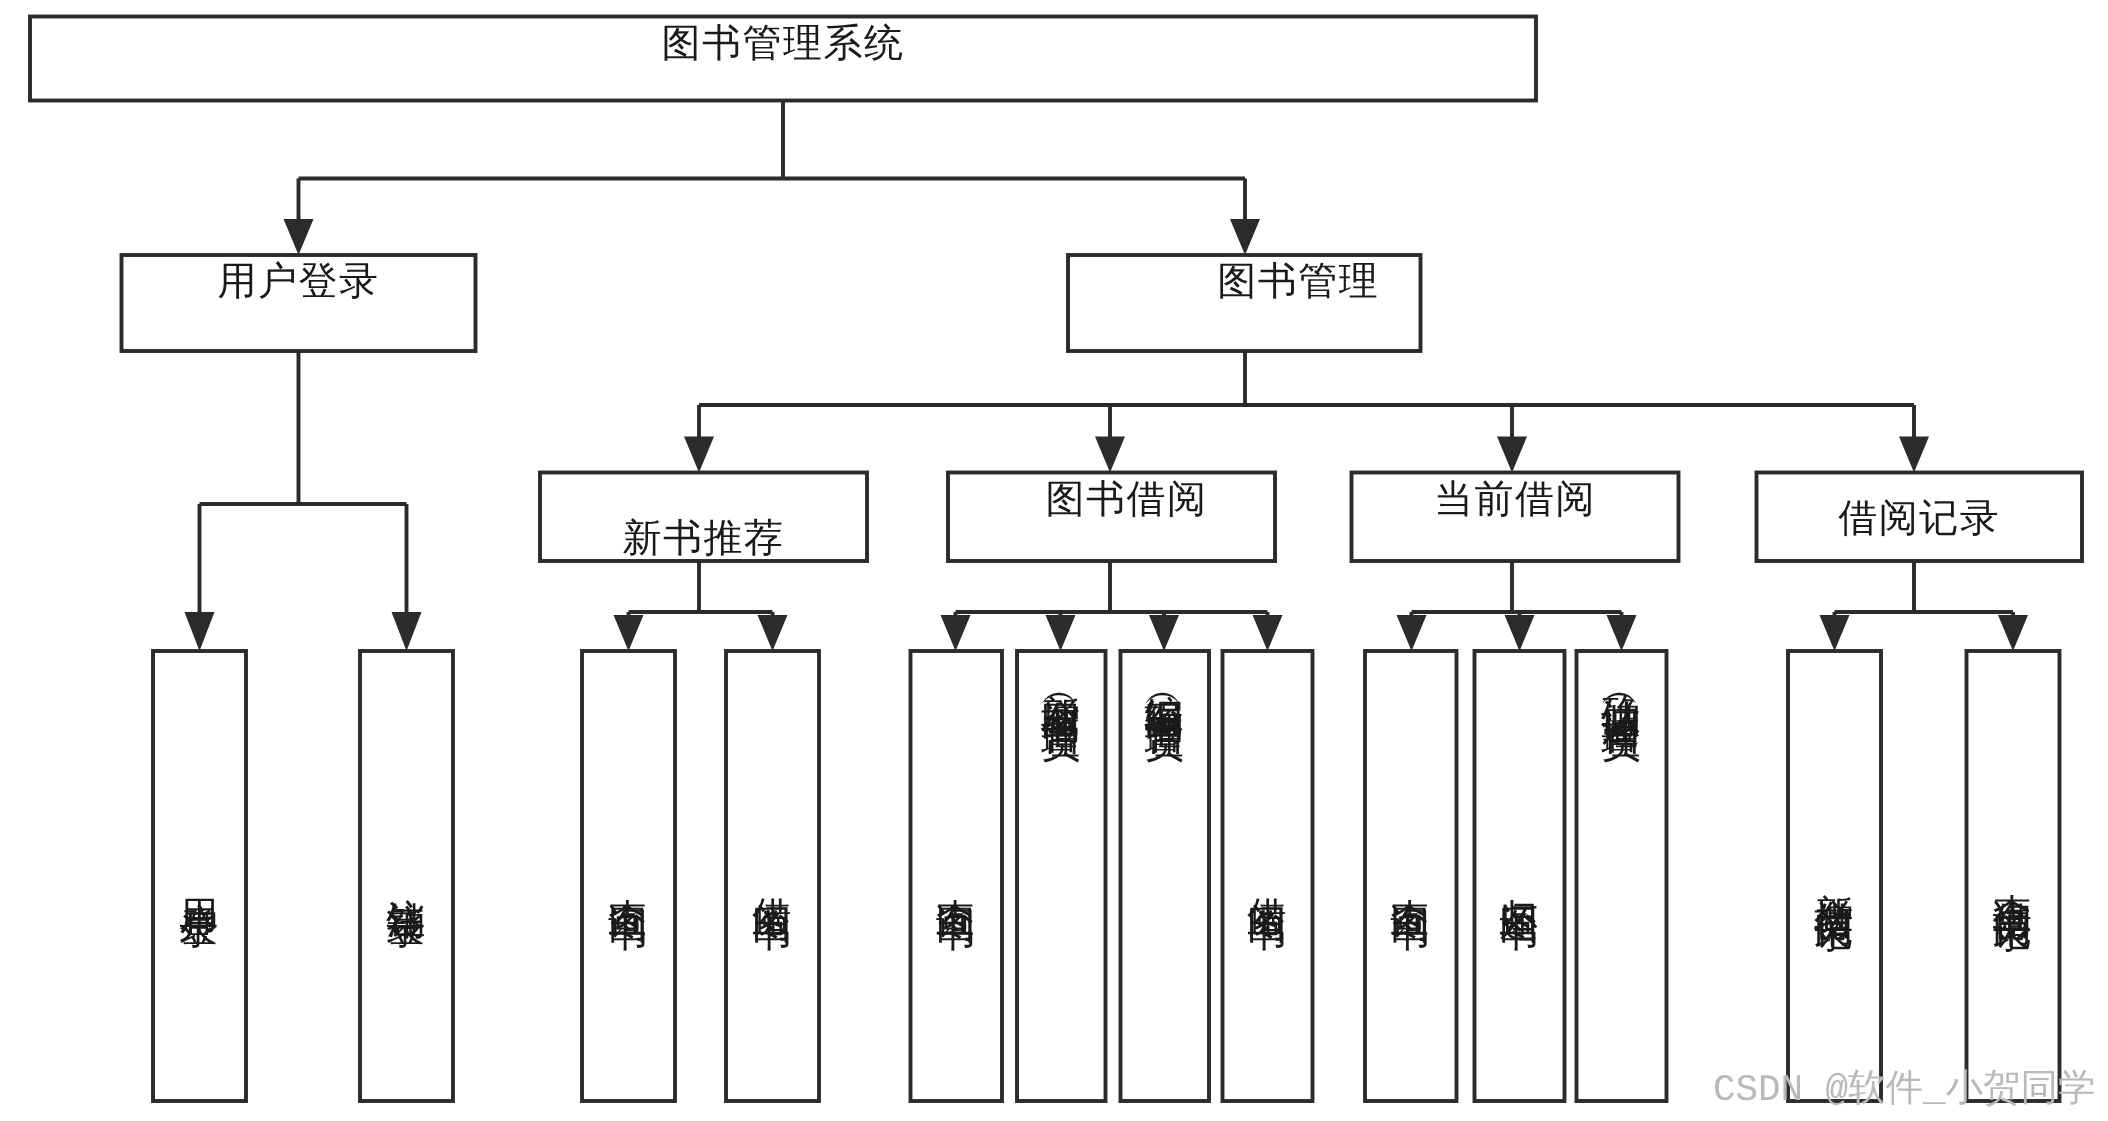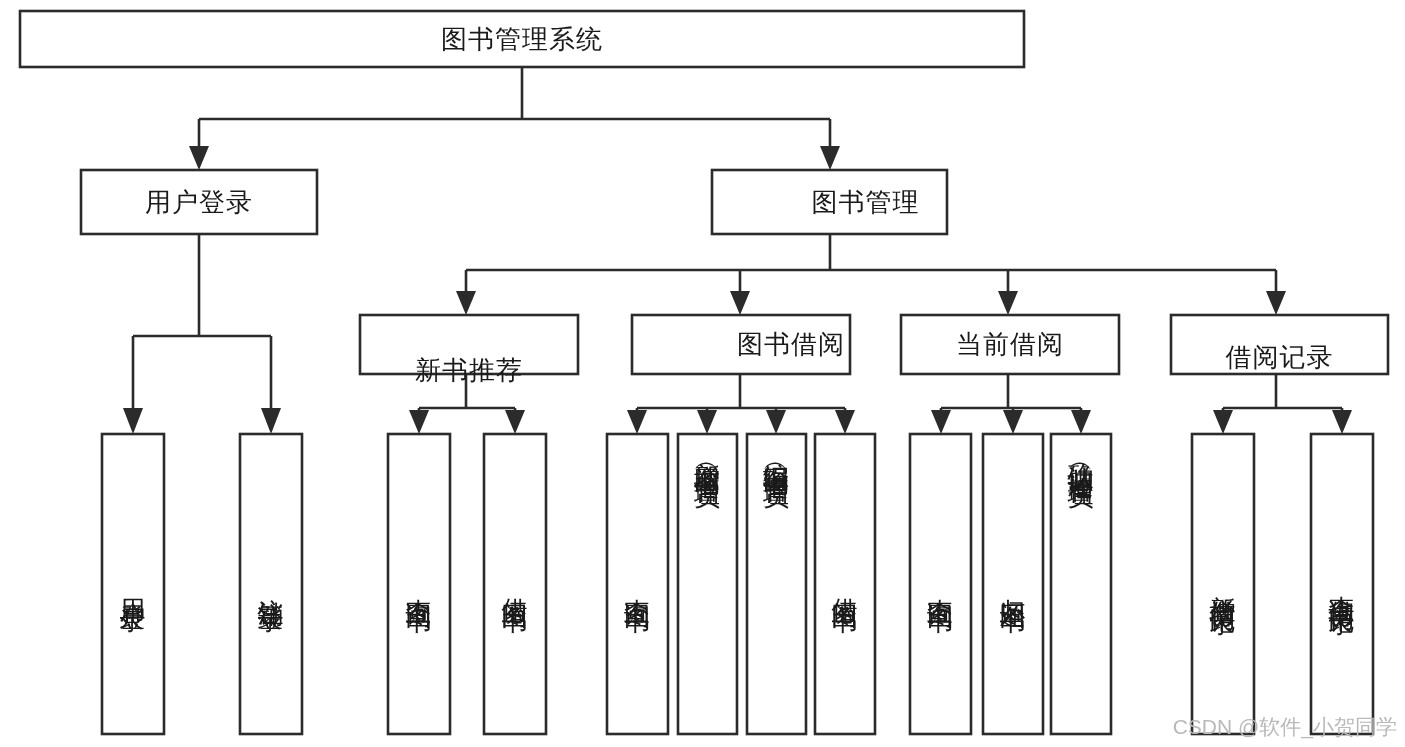--- a/index.html
+++ b/index.html
@@ -53,37 +53,36 @@
     font-family: "Liberation Sans", "DejaVu Sans", sans-serif;
     font-size: 26px;
     line-height: 1;
     color: #1a1a1a;
     letter-spacing: 3px;
     white-space: nowrap;
   }
   .mid-label-wrap {
     position: absolute;
     display: flex;
-    align-items: center;
     justify-content: center;
     pointer-events: none;
   }
   .mid-label-text {
     font-family: "Liberation Sans", "DejaVu Sans", sans-serif;
     font-size: 26px;
     color: #1a1a1a;
     letter-spacing: 1px;
     white-space: nowrap;
   }
   .watermark {
     position: absolute;
     right: 8px;
     bottom: 6px;
-    font-family: Liberation Sans, sans-serif;
-    font-size: 21px;
+    font-family: Liberation Mono, monospace;
+    font-size: 25px;
     color: #b9b9b9;
     white-space: nowrap;
     pointer-events: none;
   }
 </style>
 </head>
 <body>
 
 <div id="diagram-root">
 
@@ -200,21 +199,21 @@
   </div>
 
   <div class="mid-label-wrap" style="left:712px; top:170px; width:235px; height:64px;margin-left:36px;">
     <span class="mid-label-text">图书管理</span>
   </div>
 
   <div class="mid-label-wrap" style="left:360px; top:315px; width:218px; height:59px;margin-top:26px;">
     <span class="mid-label-text">新书推荐</span>
   </div>
 
-  <div class="mid-label-wrap" style="left:632px; top:315px; width:238px; height:59px;margin-left:40px;">
+  <div class="mid-label-wrap" style="left:632px; top:315px; width:238px; height:59px;">
     <span class="mid-label-text">图书借阅</span>
   </div>
 
   <div class="mid-label-wrap" style="left:901px; top:315px; width:218px; height:59px;">
     <span class="mid-label-text">当前借阅</span>
   </div>
 
   <div class="mid-label-wrap" style="left:1171px; top:328px; width:217px; height:59px;">
     <span class="mid-label-text">借阅记录</span>
   </div>

